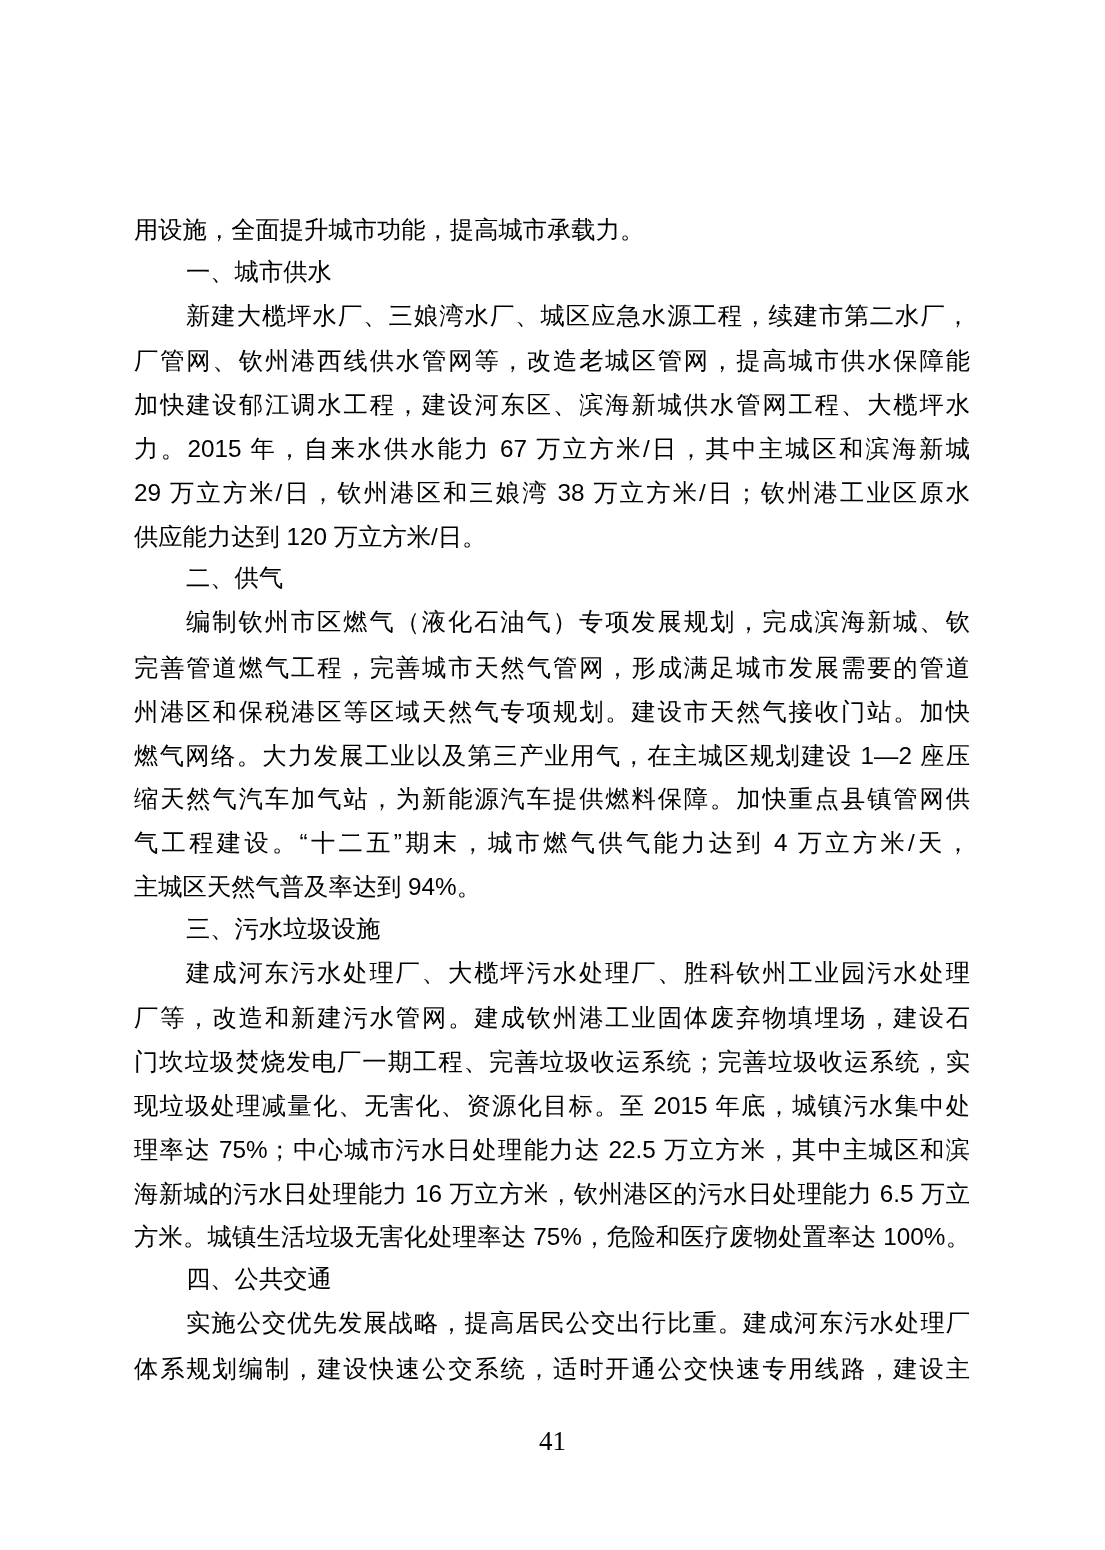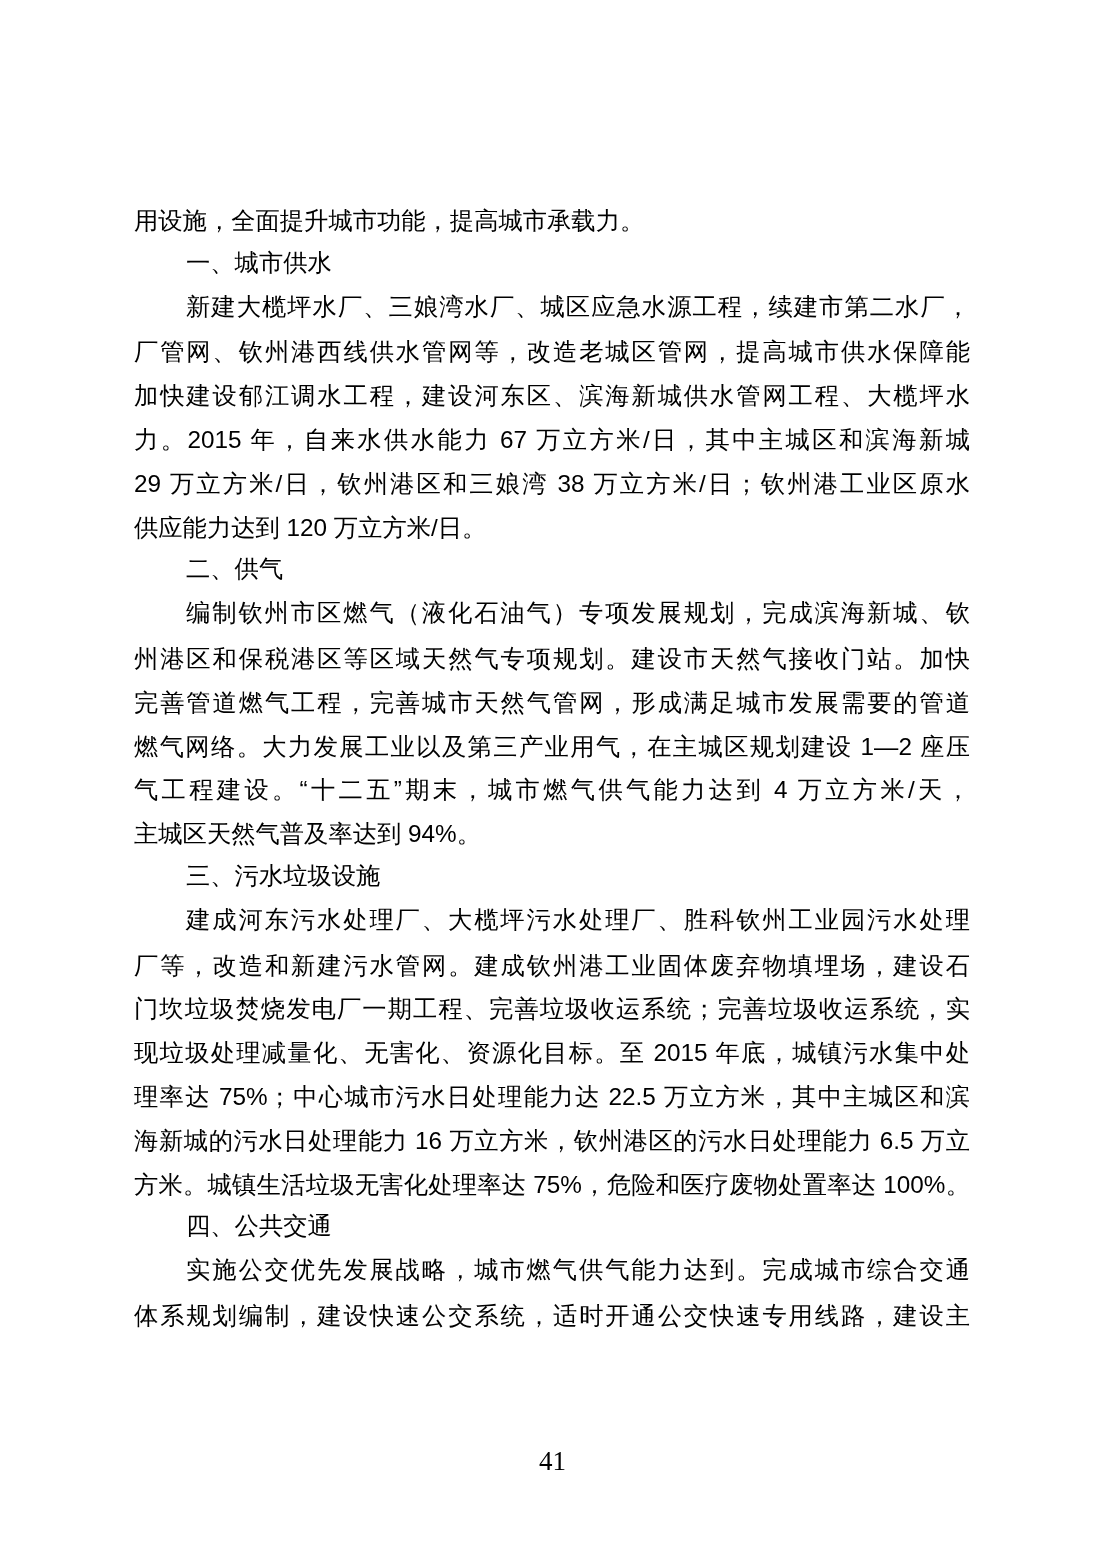--- a/index.html
+++ b/index.html
@@ -13,21 +13,21 @@
     height: 1550px;
     margin: 0 auto;
     background: #ffffff;
     color: #000000;
     font-family: "Liberation Sans", sans-serif;
     overflow: hidden;
   }
   .content {
     position: absolute;
     left: 134px;
-    top: 199px;
+    top: 208px;
     width: 836px;
     font-size: 24.3px;
     line-height: 43.8px;
     color: #000000;
   }
   .line {
     text-align: justify;
     text-align-last: justify;
     height: 43.8px;
     overflow: visible;
@@ -43,49 +43,49 @@
   .page-number {
     position: absolute;
     top: 1425px;
     left: 0;
     width: 100%;
     text-align: center;
     font-family: "Liberation Serif", serif;
     font-size: 27px;
     line-height: 32px;
     color: #000000;
-    margin-top: 20px;
   }
 </style>
 </head>
 <body>
 
 <div class="page">
   <div class="content">
     <div class="line last">用设施，全面提升城市功能，提高城市承载力。</div>
     <div class="line last indent">一、城市供水</div>
     <div class="line indent">新建大榄坪水厂、三娘湾水厂、城区应急水源工程，续建市第二水厂，</div>
     <div class="line">厂管网、钦州港西线供水管网等，改造老城区管网，提高城市供水保障能</div>
     <div class="line">加快建设郁江调水工程，建设河东区、滨海新城供水管网工程、大榄坪水</div>
     <div class="line">力。2015 年，自来水供水能力 67 万立方米/日，其中主城区和滨海新城</div>
     <div class="line">29 万立方米/日，钦州港区和三娘湾 38 万立方米/日；钦州港工业区原水</div>
     <div class="line last">供应能力达到 120 万立方米/日。</div>
     <div class="line last indent">二、供气</div>
     <div class="line indent">编制钦州市区燃气（液化石油气）专项发展规划，完成滨海新城、钦</div>
+    <div class="line">完善管道燃气工程，完善城市天然气管网，形成满足城市发展需要的管道</div>
     <div class="line">州港区和保税港区等区域天然气专项规划。建设市天然气接收门站。加快</div>
-    <div class="line">完善管道燃气工程，完善城市天然气管网，形成满足城市发展需要的管道</div>
     <div class="line">燃气网络。大力发展工业以及第三产业用气，在主城区规划建设 1—2 座压</div>
+    <div class="line">缩天然气汽车加气站，为新能源汽车提供燃料保障。加快重点县镇管网供</div>
     <div class="line">气工程建设。“十二五”期末，城市燃气供气能力达到 4 万立方米/天，</div>
     <div class="line last">主城区天然气普及率达到 94%。</div>
     <div class="line last indent">三、污水垃圾设施</div>
     <div class="line indent">建成河东污水处理厂、大榄坪污水处理厂、胜科钦州工业园污水处理</div>
     <div class="line">厂等，改造和新建污水管网。建成钦州港工业固体废弃物填埋场，建设石</div>
     <div class="line">门坎垃圾焚烧发电厂一期工程、完善垃圾收运系统；完善垃圾收运系统，实</div>
     <div class="line">现垃圾处理减量化、无害化、资源化目标。至 2015 年底，城镇污水集中处</div>
     <div class="line">理率达 75%；中心城市污水日处理能力达 22.5 万立方米，其中主城区和滨</div>
     <div class="line">海新城的污水日处理能力 16 万立方米，钦州港区的污水日处理能力 6.5 万立</div>
     <div class="line">方米。城镇生活垃圾无害化处理率达 75%，危险和医疗废物处置率达 100%。</div>
     <div class="line last indent">四、公共交通</div>
-    <div class="line indent">实施公交优先发展战略，城市燃气供气能力达到。完成城市综合交通</div>
+    <div class="line indent">实施公交优先发展战略，提高居民公交出行比重。建成河东污水处理厂</div>
     <div class="line">体系规划编制，建设快速公交系统，适时开通公交快速专用线路，建设主</div>
   </div>
   <div class="page-number">41</div>
 </div>
 
 </body></html>

